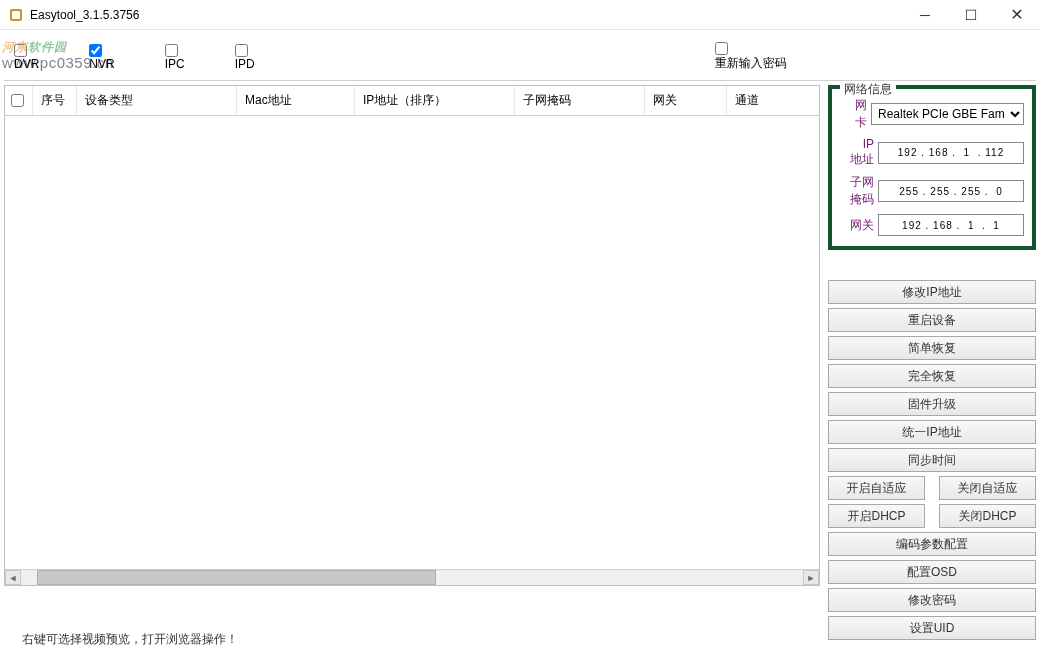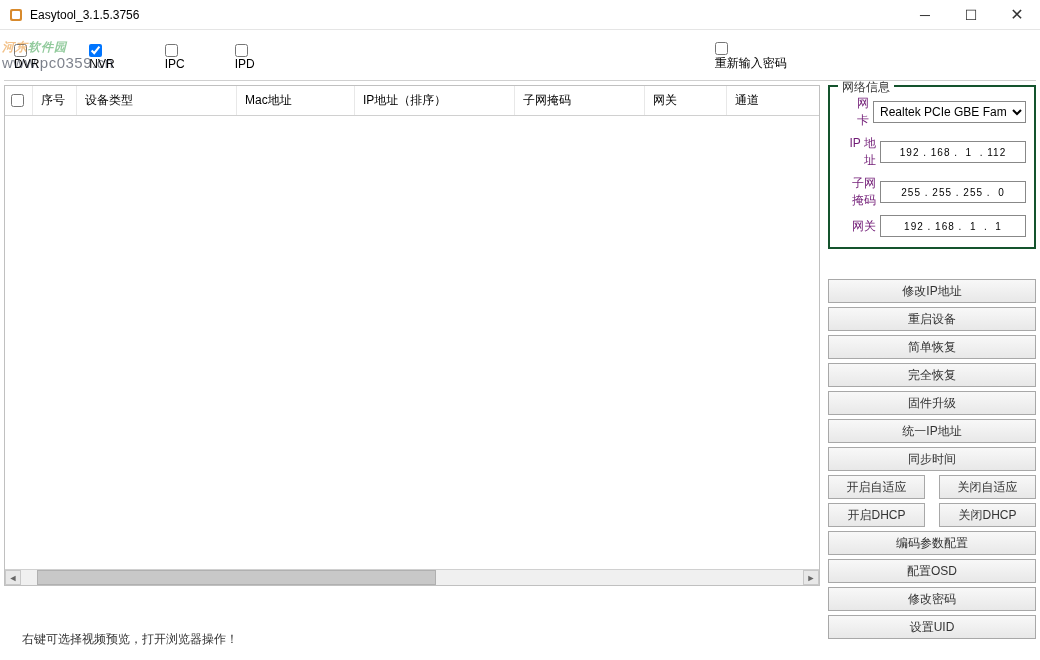--- a/index.html
+++ b/index.html
@@ -136,21 +136,21 @@
       padding: 8px 18px;
       color: #333;
     }
     .side-panel {
       width: 216px;
       padding-left: 8px;
       display: flex;
       flex-direction: column;
     }
     .fieldset {
-      border: 2px solid #14532d;
+      border: 4px solid #14532d;
       padding: 8px 8px 10px 16px;
       margin-top: 4px;
       position: relative;
     }
     .fieldset-title {
       position: absolute;
       top: -8px;
       left: 8px;
       background: #fff;
       padding: 0 4px;

